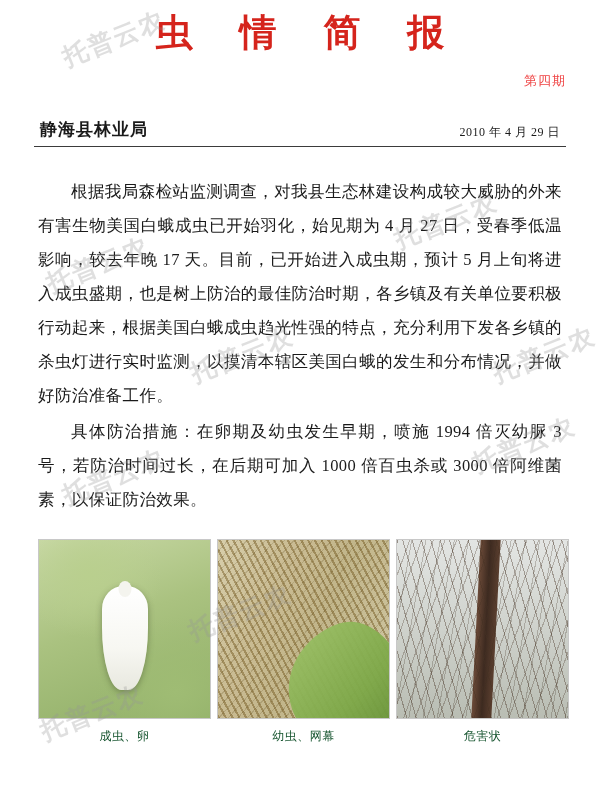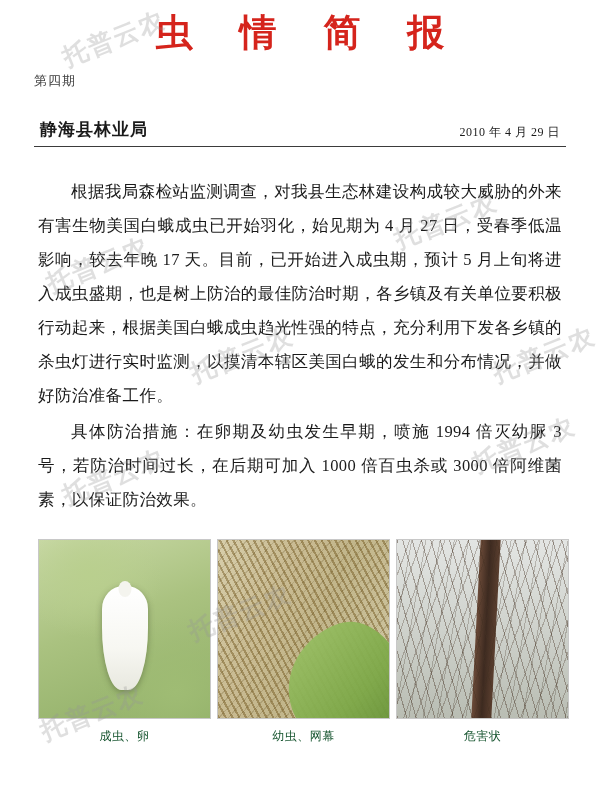--- a/index.html
+++ b/index.html
@@ -28,22 +28,22 @@
     text-align: center;
     color: #d5241c;
     font-size: 37px;
     font-weight: bold;
     letter-spacing: 17px;
     text-indent: 17px;
     margin-top: 8px;
     font-family: "DejaVu Serif", "Liberation Serif", serif;
   }
   .doc-issue {
-    text-align: left;
-    color: #404040;
+    text-align: right;
+    color: #ef4444;
     font-size: 13px;
     letter-spacing: 1px;
     margin-top: 14px;
     font-family: "Liberation Serif", "DejaVu Serif", serif;
   }
 
   
   .header-row {
     display: flex;
     align-items: flex-end;

